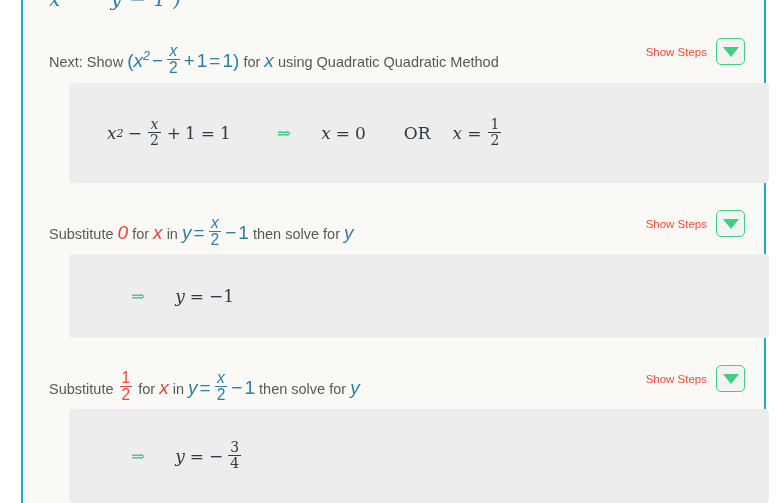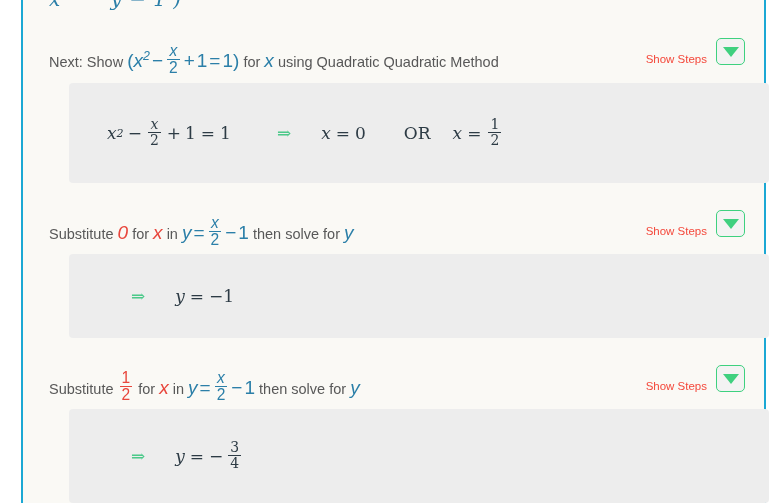--- a/index.html
+++ b/index.html
@@ -62,21 +62,21 @@
     font-size:.82em;
     line-height:1.02;
     margin:0 2px;
     position:relative;
     top:-1px;
   }
   .frac .num{display:block;padding:0 2px;}
   .frac .den{display:block;border-top:1px solid currentColor;padding:0 2px;}
 
   
-  .steps-ctl{position:absolute;right:19px;display:flex;align-items:flex-end;gap:9px;}
+  .steps-ctl{position:absolute;right:19px;display:flex;align-items:center;gap:9px;}
   .steps-label{
     color:#f4483b;
     font-size:11.5px;
     white-space:nowrap;
     cursor:pointer;
   }
   .steps-btn{
     width:29px;height:27px;
     border:1.6px solid #3ed17f;
     border-radius:5px;

